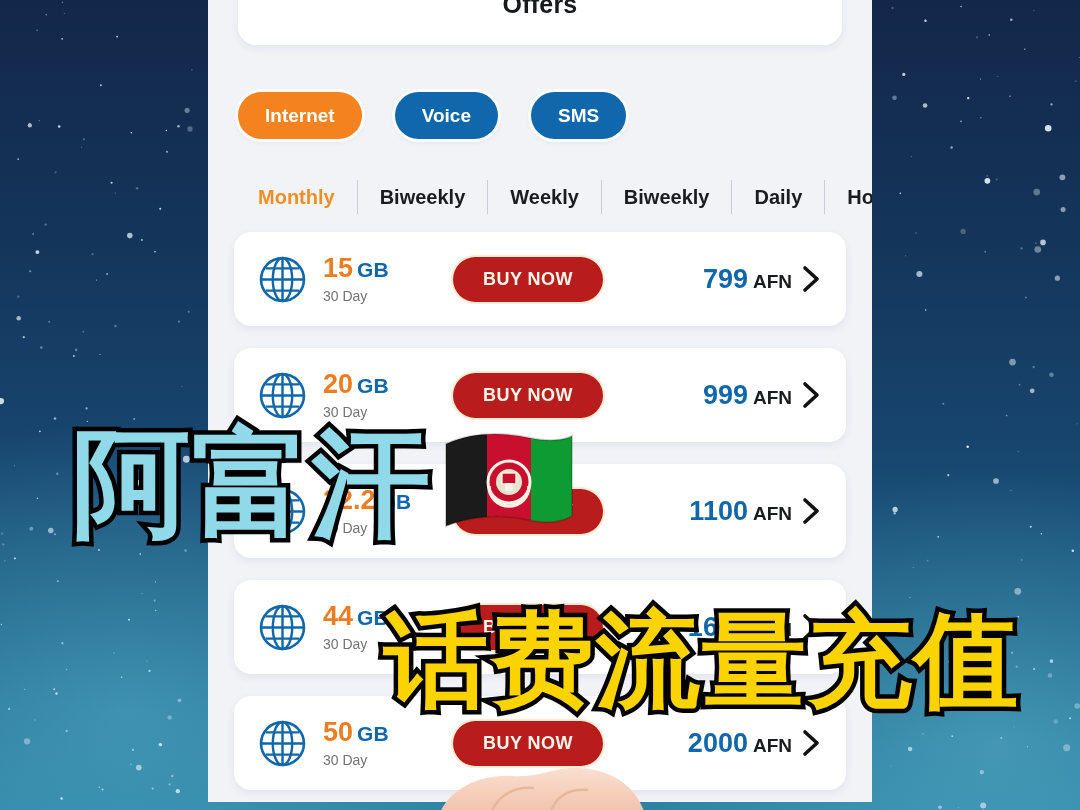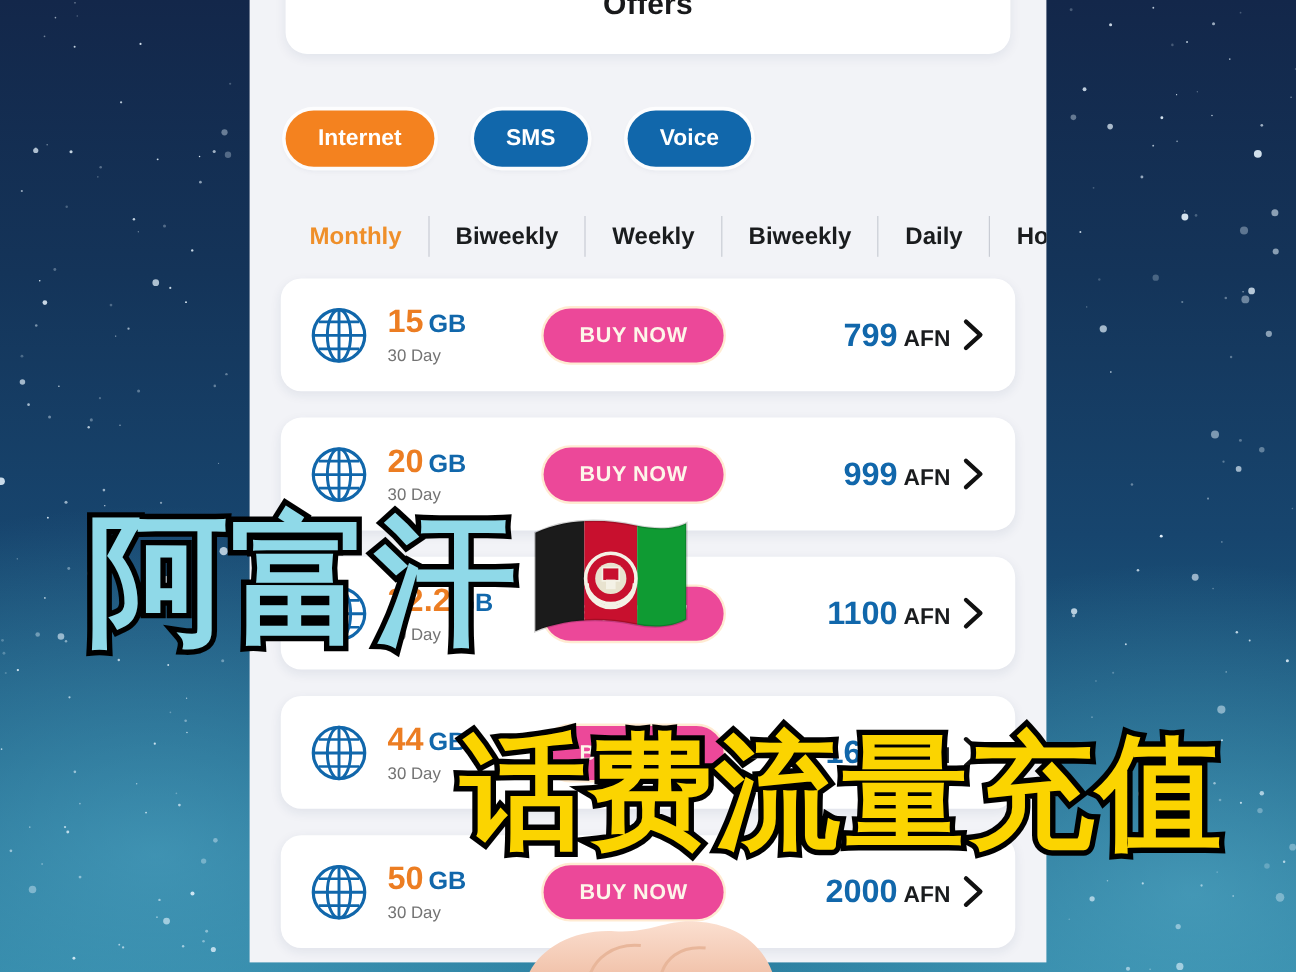--- a/index.html
+++ b/index.html
@@ -81,21 +81,21 @@
   }
   .globe { margin-left:24px; width:49px; height:49px; flex:0 0 auto; }
   .amount-wrap { margin-left:16px; width:130px; flex:0 0 auto; }
   .amount-line { line-height:1.05; white-space:nowrap; }
   .amt-num { font-size:27px; font-weight:700; color:#ec7d22; }
   .amt-unit { font-size:21px; font-weight:700; color:#1167ab; margin-left:4px; }
   .validity { font-size:14px; color:#737373; margin-top:5px; white-space:nowrap; }
 
   .buy-btn {
     width:150px; height:45px; flex:0 0 auto;
-    background:#ec4899; border-radius:23px;
+    background:#b91c1c; border-radius:23px;
     display:flex; align-items:center; justify-content:center;
     font-size:18px; font-weight:700; color:#fdf6e9;
     letter-spacing:.5px;
     box-shadow:0 0 0 2px rgba(255,233,205,0.9);
   }
 
   .price-wrap { margin-left:auto; margin-right:8px; white-space:nowrap; }
   .price-num { font-size:27px; font-weight:700; color:#1167ab; }
   .price-cur { font-size:19px; font-weight:700; color:#1a1c1e; margin-left:5px; }
   .chev { margin-right:24px; width:22px; height:30px; flex:0 0 auto; }
@@ -340,22 +340,22 @@
 </div>
 
 <div id="phone">
 
   <div id="offers-card">
     <div id="offers-title">Offers</div>
   </div>
 
   <div id="chips">
       <div class="chip active">Internet</div>
+      <div class="chip inactive">Voice</div>
       <div class="chip inactive">SMS</div>
-      <div class="chip inactive">Voice</div>
     </div>
 
   <div id="tabs">
       <div class="tab active">Monthly</div>
       <div class="tab-div"></div>
       <div class="tab">Biweekly</div>
       <div class="tab-div"></div>
       <div class="tab">Weekly</div>
       <div class="tab-div"></div>
       <div class="tab">Biweekly</div>

